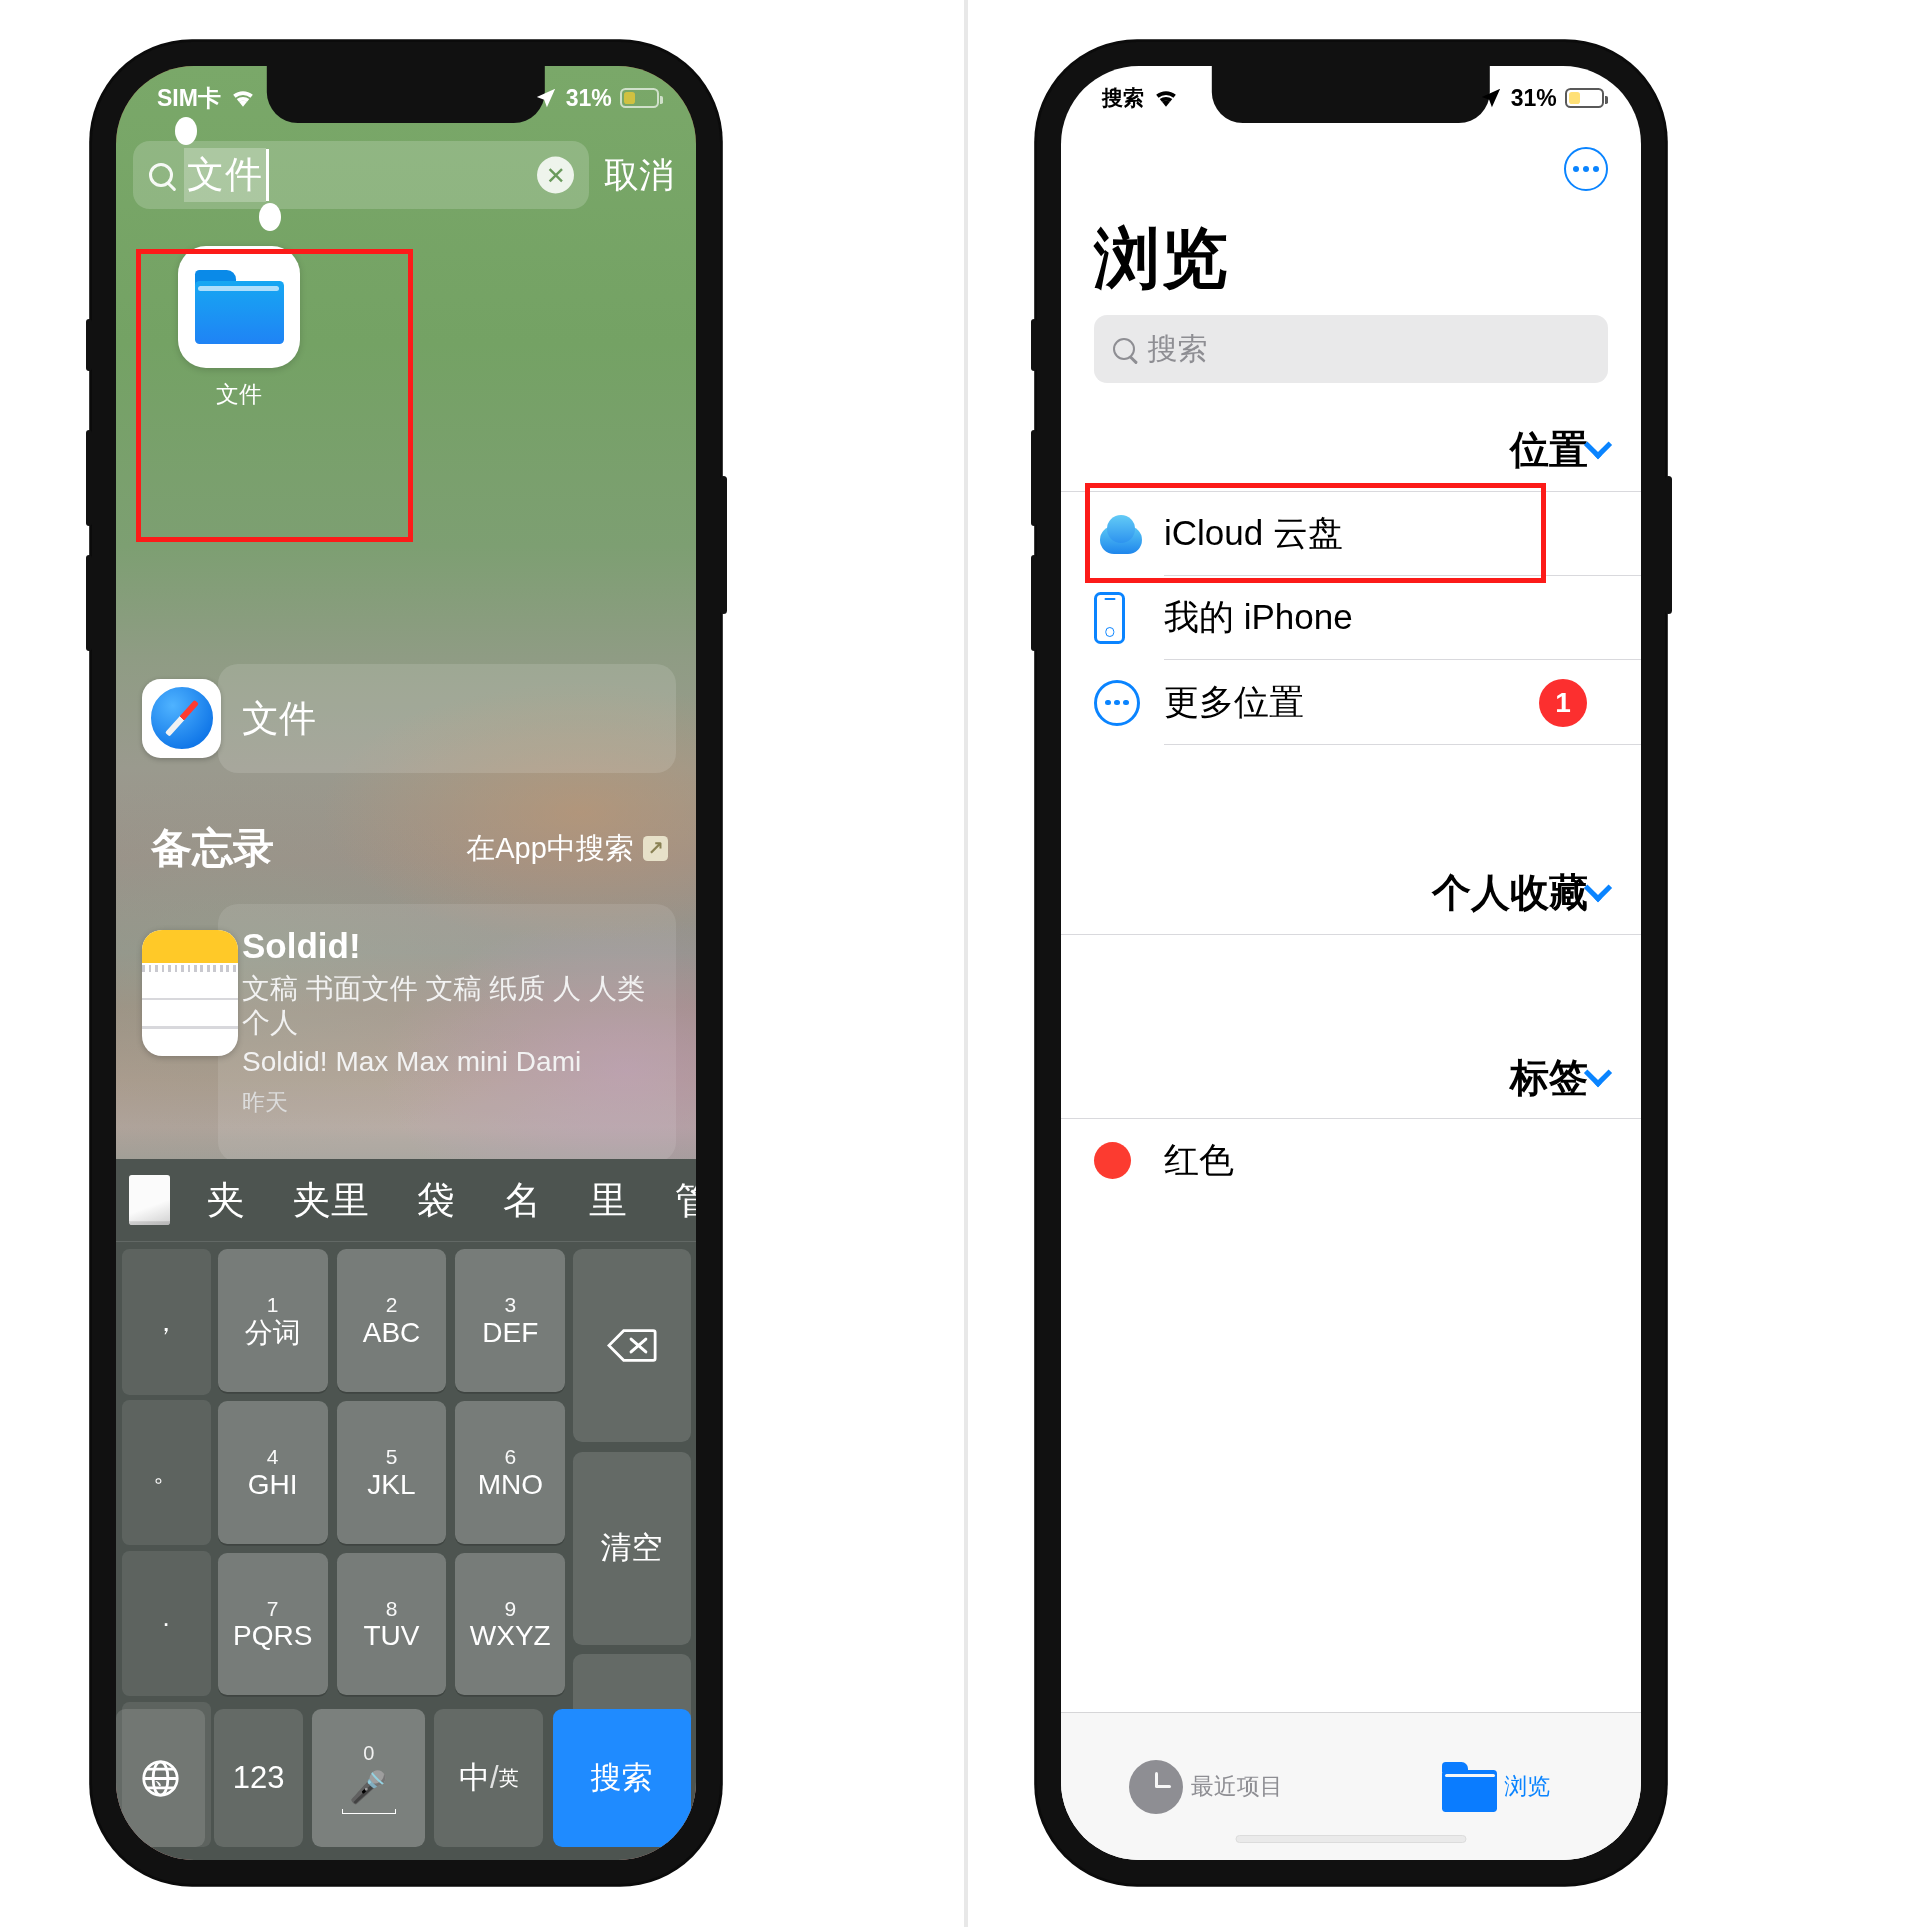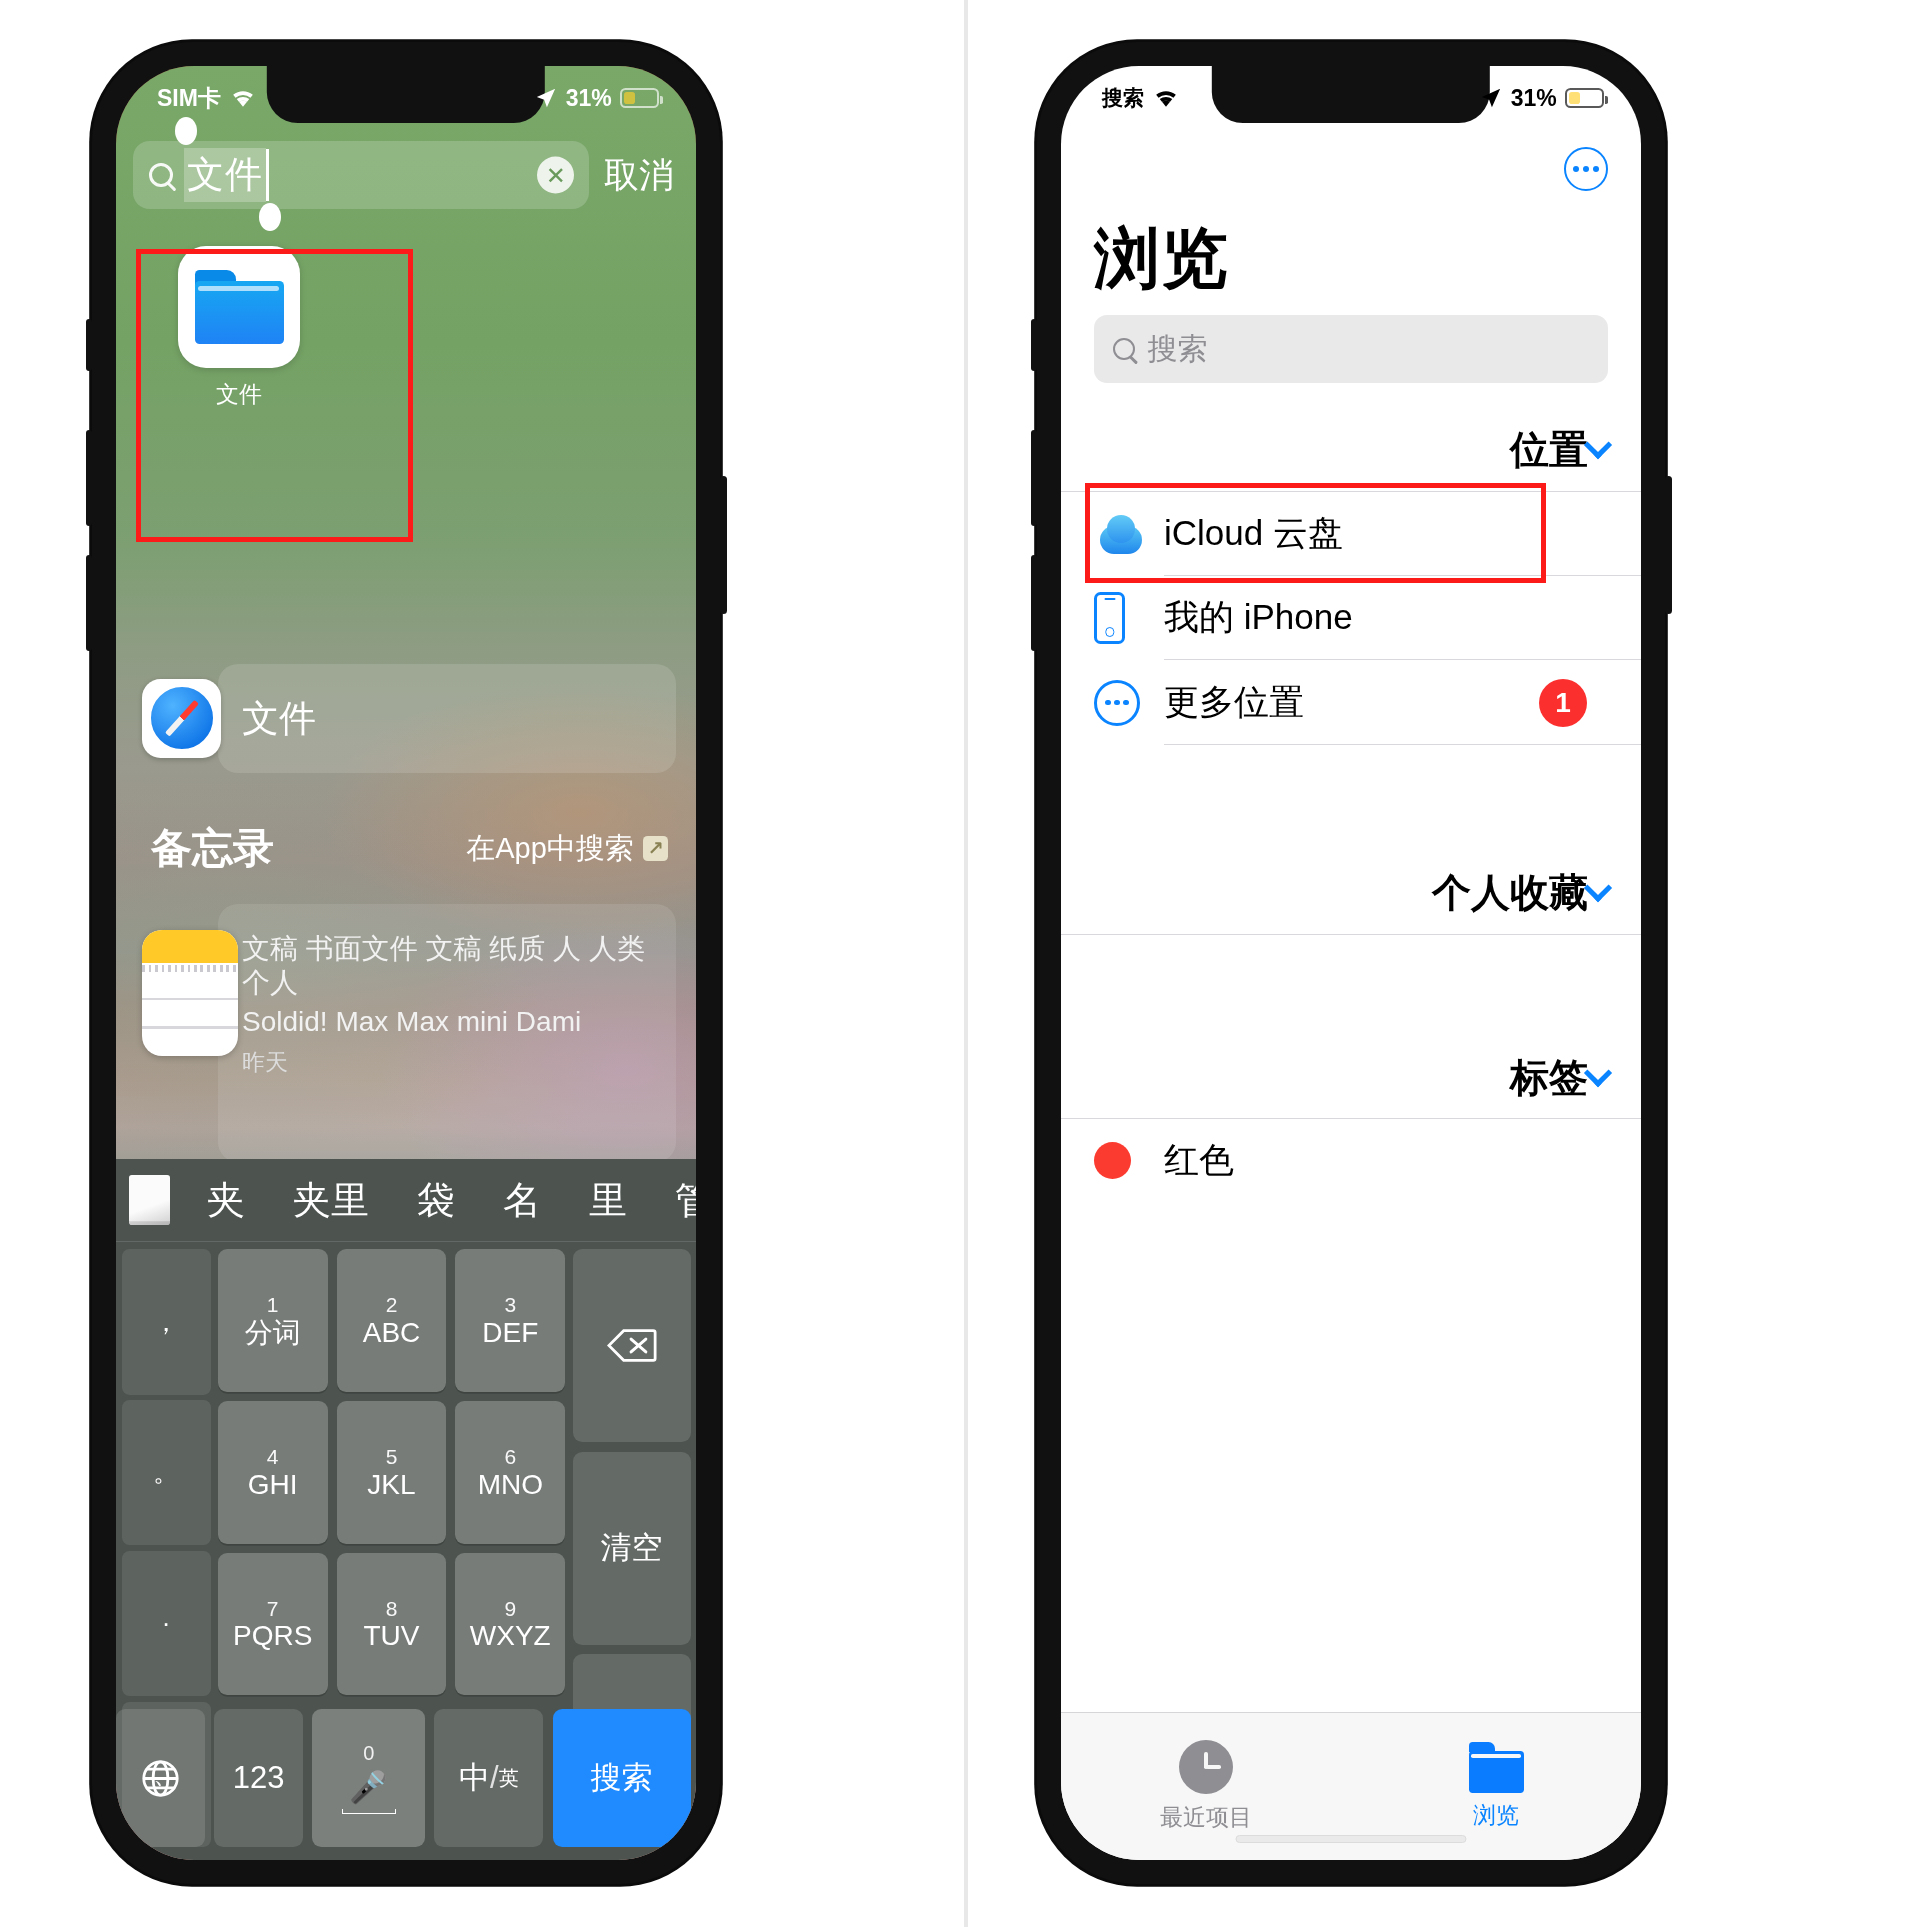--- a/index.html
+++ b/index.html
@@ -387,21 +387,21 @@
     display:flex; align-items:center; justify-content:center;
   }
 
   .group-gap { position:absolute; left:0; right:0; height: 1.4px; background:#d9d9dd; }
 
   .tabbar {
     position:absolute; left:0; right:0; bottom:0; height: 148px;
     background: #f7f7f7; border-top: 1.4px solid #d6d6d8;
     display:flex; z-index: 20;
   }
-  .tab { flex:1; display:flex; flex-direction:column; align-items:center; justify-content:center; gap: 7.4px; }
+  .tab { flex:1; display:flex; flex-direction:row; align-items:center; justify-content:center; gap: 7.4px; }
   .tab .tl { font-size: 23px; }
   .tab.inactive .tl { color:#8e8e93; }
   .tab.active .tl { color:#0a84ff; }
   .ic-clock {
     width: 54px; height: 54px; border-radius:50%; background:#8e8e93; position:relative;
   }
   .ic-clock::before {
     content:''; position:absolute; left:50%; top: 12px; width: 3.7px; height: 16.6px;
     background:#f7f7f7; margin-left:-1.8px; border-radius:1.8px;
   }
@@ -511,20 +511,21 @@
       </div>
 
       <div class="note-card">
         <div class="note-icon">
           <div class="top"></div>
           <div class="strip"></div>
           <div class="rule"></div>
           <div class="rule"></div>
         </div>
         <div class="note-body">
+          <div class="note-title">Soldid!</div>
           <div class="note-sub">文稿 书面文件 文稿 纸质 人 人类 个人</div>
           <div class="note-sub">Soldid! Max Max mini Dami</div>
           <div class="note-time">昨天</div>
         </div>
       </div>
 
       <div class="kb">
         <div class="kb-candidates">
           <span class="cand-doc"></span>
           <span class="cand">夹</span>

